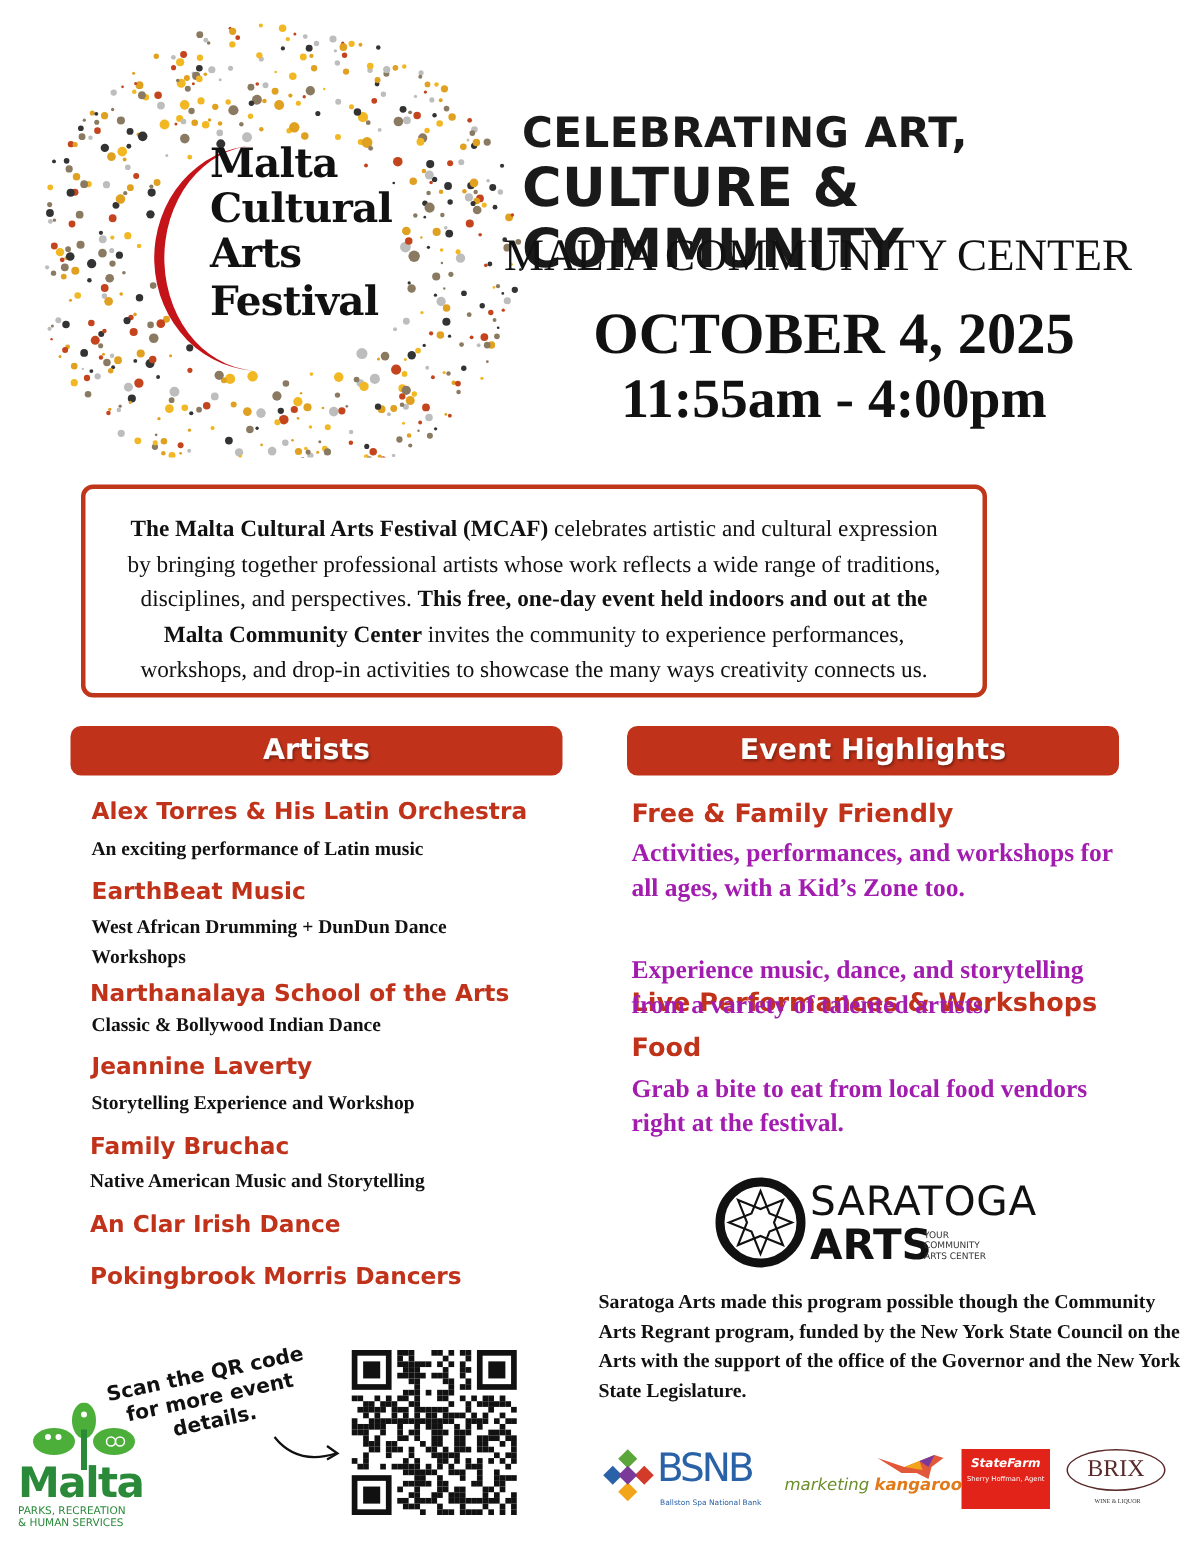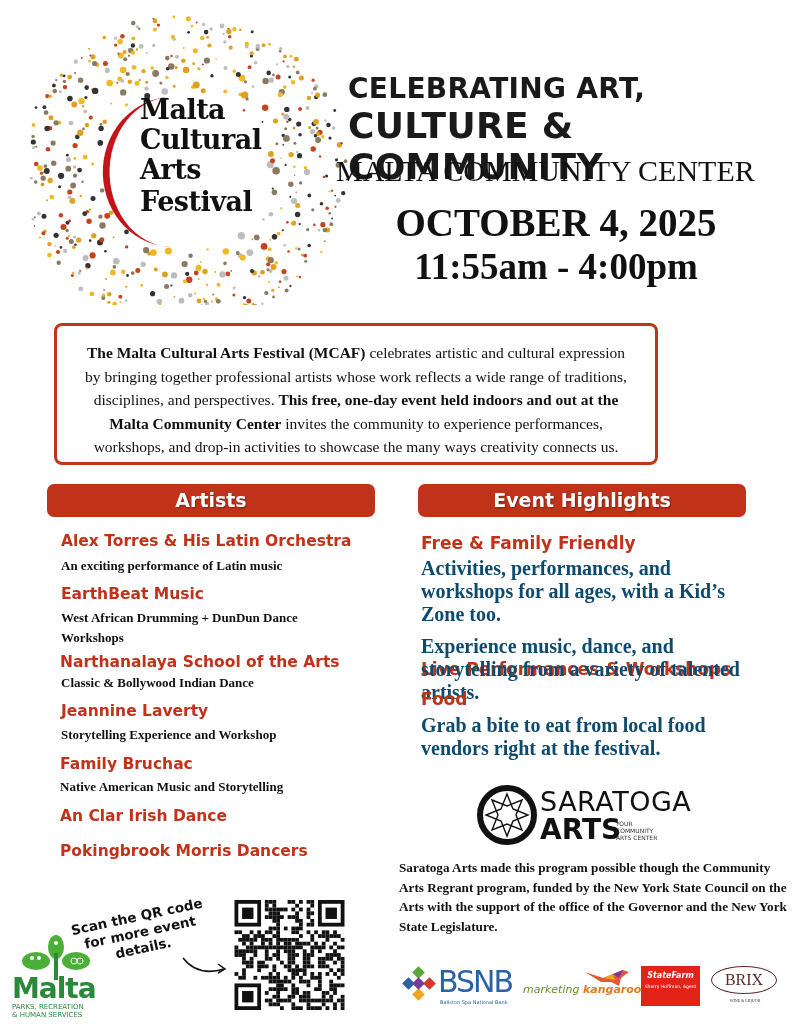--- a/index.html
+++ b/index.html
@@ -26,32 +26,32 @@
 
   
   .sec-head { height: 33px; background: #c0331a; border-radius: 7px; color: #fff; font-family: "DejaVu Sans", sans-serif; font-weight: bold; font-size: 19px; text-align: center; line-height: 33px; text-shadow: 1px 1px 2px rgba(0,0,0,0.35); }
   #artists-head { left: 47px; top: 484px; width: 328px; }
   #highlights-head { left: 418px; top: 484px; width: 328px; }
 
   .name { position: absolute; font-family: "DejaVu Sans", sans-serif; font-weight: bold; color: #c0331a; font-size: 15.5px; white-space: nowrap; }
   .desc { position: absolute; font-family: "Liberation Serif", serif; font-weight: bold; font-size: 13px; line-height: 22px; color: #111; }
 
   .hl-title { position: absolute; left: 421px; font-family: "DejaVu Sans", sans-serif; font-weight: bold; color: #c0331a; font-size: 17px; white-space: nowrap; }
-  .hl-desc { position: absolute; left: 421px; width: 330px; font-family: "Liberation Serif", serif; font-weight: bold; font-size: 20px; line-height: 23px; color: #0c4a6e; }
+  .hl-desc { position: absolute; left: 421px; width: 330px; font-family: "Liberation Serif", serif; font-weight: bold; font-size: 17px; line-height: 23px; color: #a21caf; }
   #sara-t1 { left: 540px; top: 786px; font-family: "DejaVu Sans", sans-serif; font-size: 27px; letter-spacing: 0.5px; color: #111; }
   #sara-t2 { left: 540px; top: 813px; font-family: "DejaVu Sans", sans-serif; font-weight: bold; font-size: 28px; color: #111; }
   #sara-t3 { left: 616px; top: 820px; font-family: "DejaVu Sans", sans-serif; font-size: 6px; line-height: 7px; color: #333; }
   #sara-para { left: 399px; top: 858px; width: 390px; font-family: "Liberation Serif", serif; font-weight: bold; font-size: 13.2px; line-height: 19.5px; color: #111; }
 
   
   #scan { left: 60px; top: 908px; width: 160px; font-family: "DejaVu Sans", sans-serif; font-weight: bold; font-size: 13.5px; line-height: 16px; text-align: center; transform: rotate(-12deg); color: #111; }
   #qr { left: 232px; top: 900px; width: 115px; height: 110px; }
   #malta-word { left: 12px; top: 972px; font-family: "DejaVu Sans", sans-serif; font-weight: bold; font-size: 28px; color: #2a8a3a; letter-spacing: -1px; }
   #malta-sub { left: 12px; top: 1003px; font-family: "DejaVu Sans", sans-serif; font-size: 7px; line-height: 8px; color: #2a8a3a; }
-  #bsnb-text { left: 438px; top: 964px; font-family: "DejaVu Sans", sans-serif; font-size: 30px; color: #2a62a8; letter-spacing: -2px; }
+  #bsnb-text { left: 438px; top: 964px; font-family: "DejaVu Sans", sans-serif; font-size: 26px; color: #2a62a8; letter-spacing: -2px; }
   #bsnb-sub { left: 440px; top: 999px; font-family: "DejaVu Sans", sans-serif; font-size: 5px; color: #2a62a8; }
   #kang-text { left: 523px; top: 983px; font-family: "DejaVu Sans", sans-serif; font-style: italic; font-size: 11px; }
   #kang-text .k1 { color: #6a8e2a; }
   #kang-text .k2 { color: #e07a1a; font-weight: bold; }
   #sf-box { left: 641px; top: 966px; width: 59px; height: 40px; background: #e2231a; color: #fff; text-align: center; }
   #sf-box .t1 { font-family: "DejaVu Sans", sans-serif; font-weight: bold; font-style: italic; font-size: 8px; margin-top: 5px; display: block; }
   #sf-box .t2 { font-family: "DejaVu Sans", sans-serif; font-size: 4.5px; display: block; margin-top: 4px; }
   #brix { left: 711px; top: 966px; width: 66px; height: 28px; border: 1.5px solid #5a2a2a; border-radius: 50%; text-align: center; font-family: "Liberation Serif", serif; font-size: 16px; line-height: 25px; color: #5a2a2a; }
   #brix-sub { left: 709px; top: 998px; width: 72px; text-align: center; font-family: "Liberation Serif", serif; font-size: 4px; line-height: 5px; color: #333; }
 </style>

